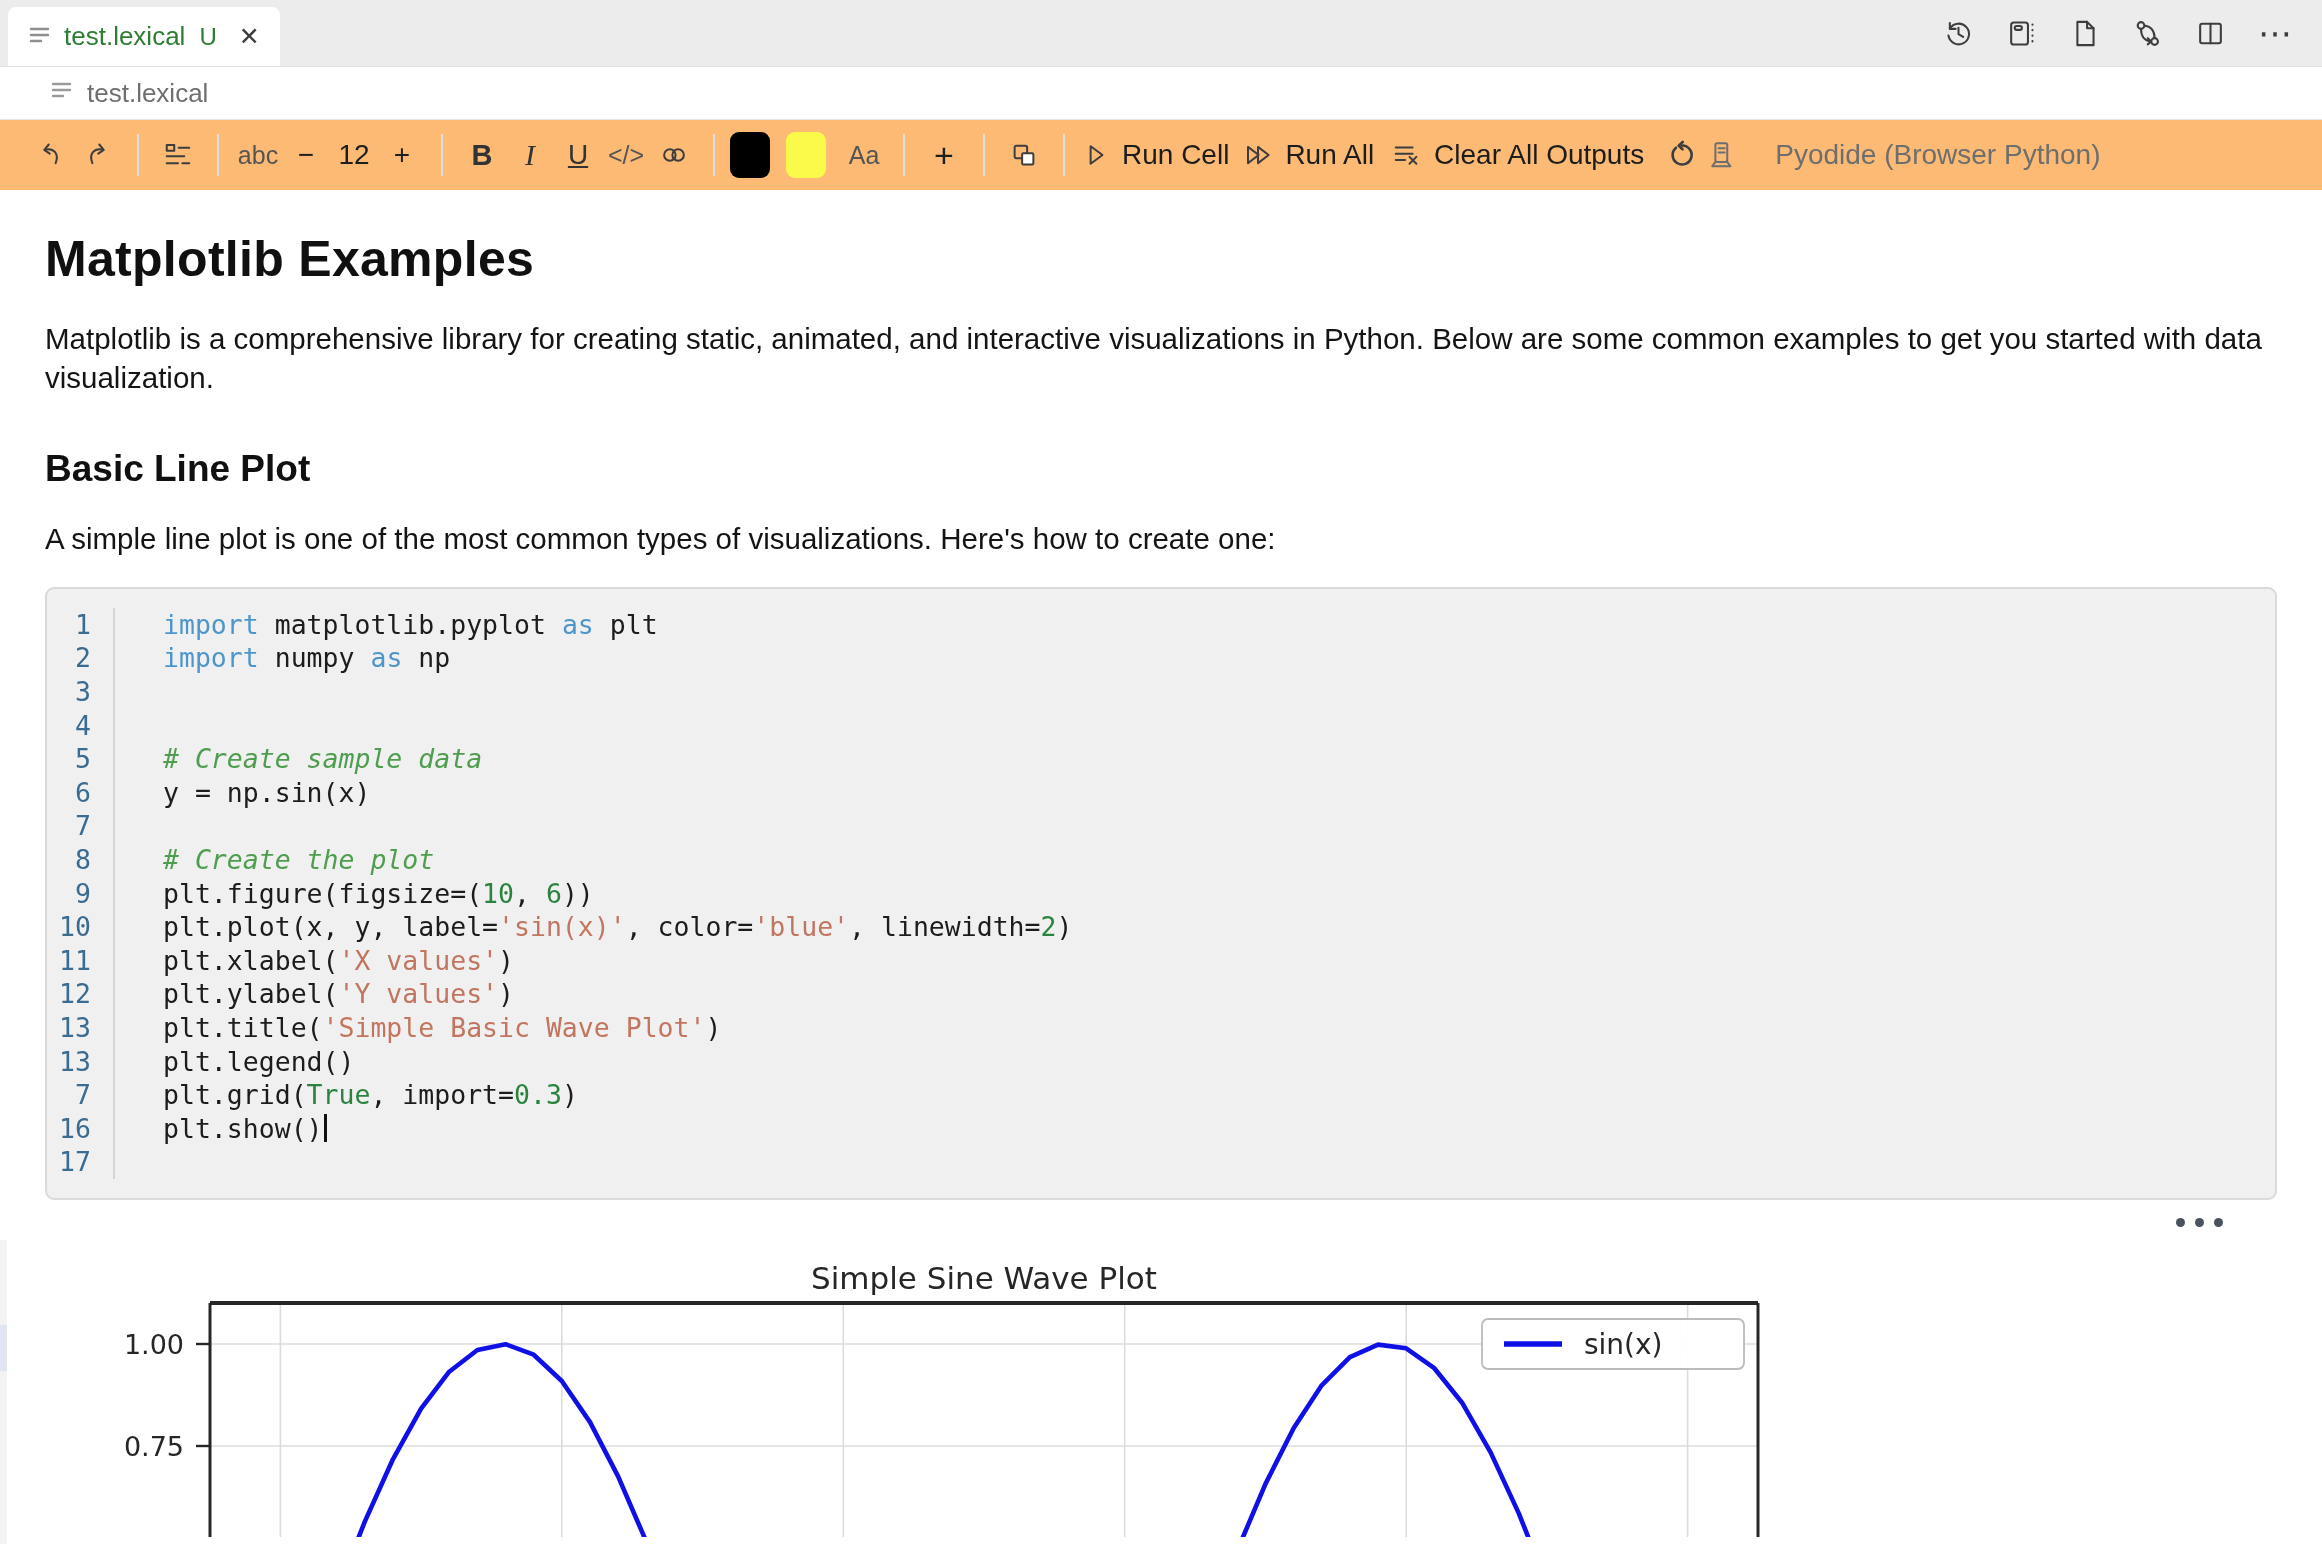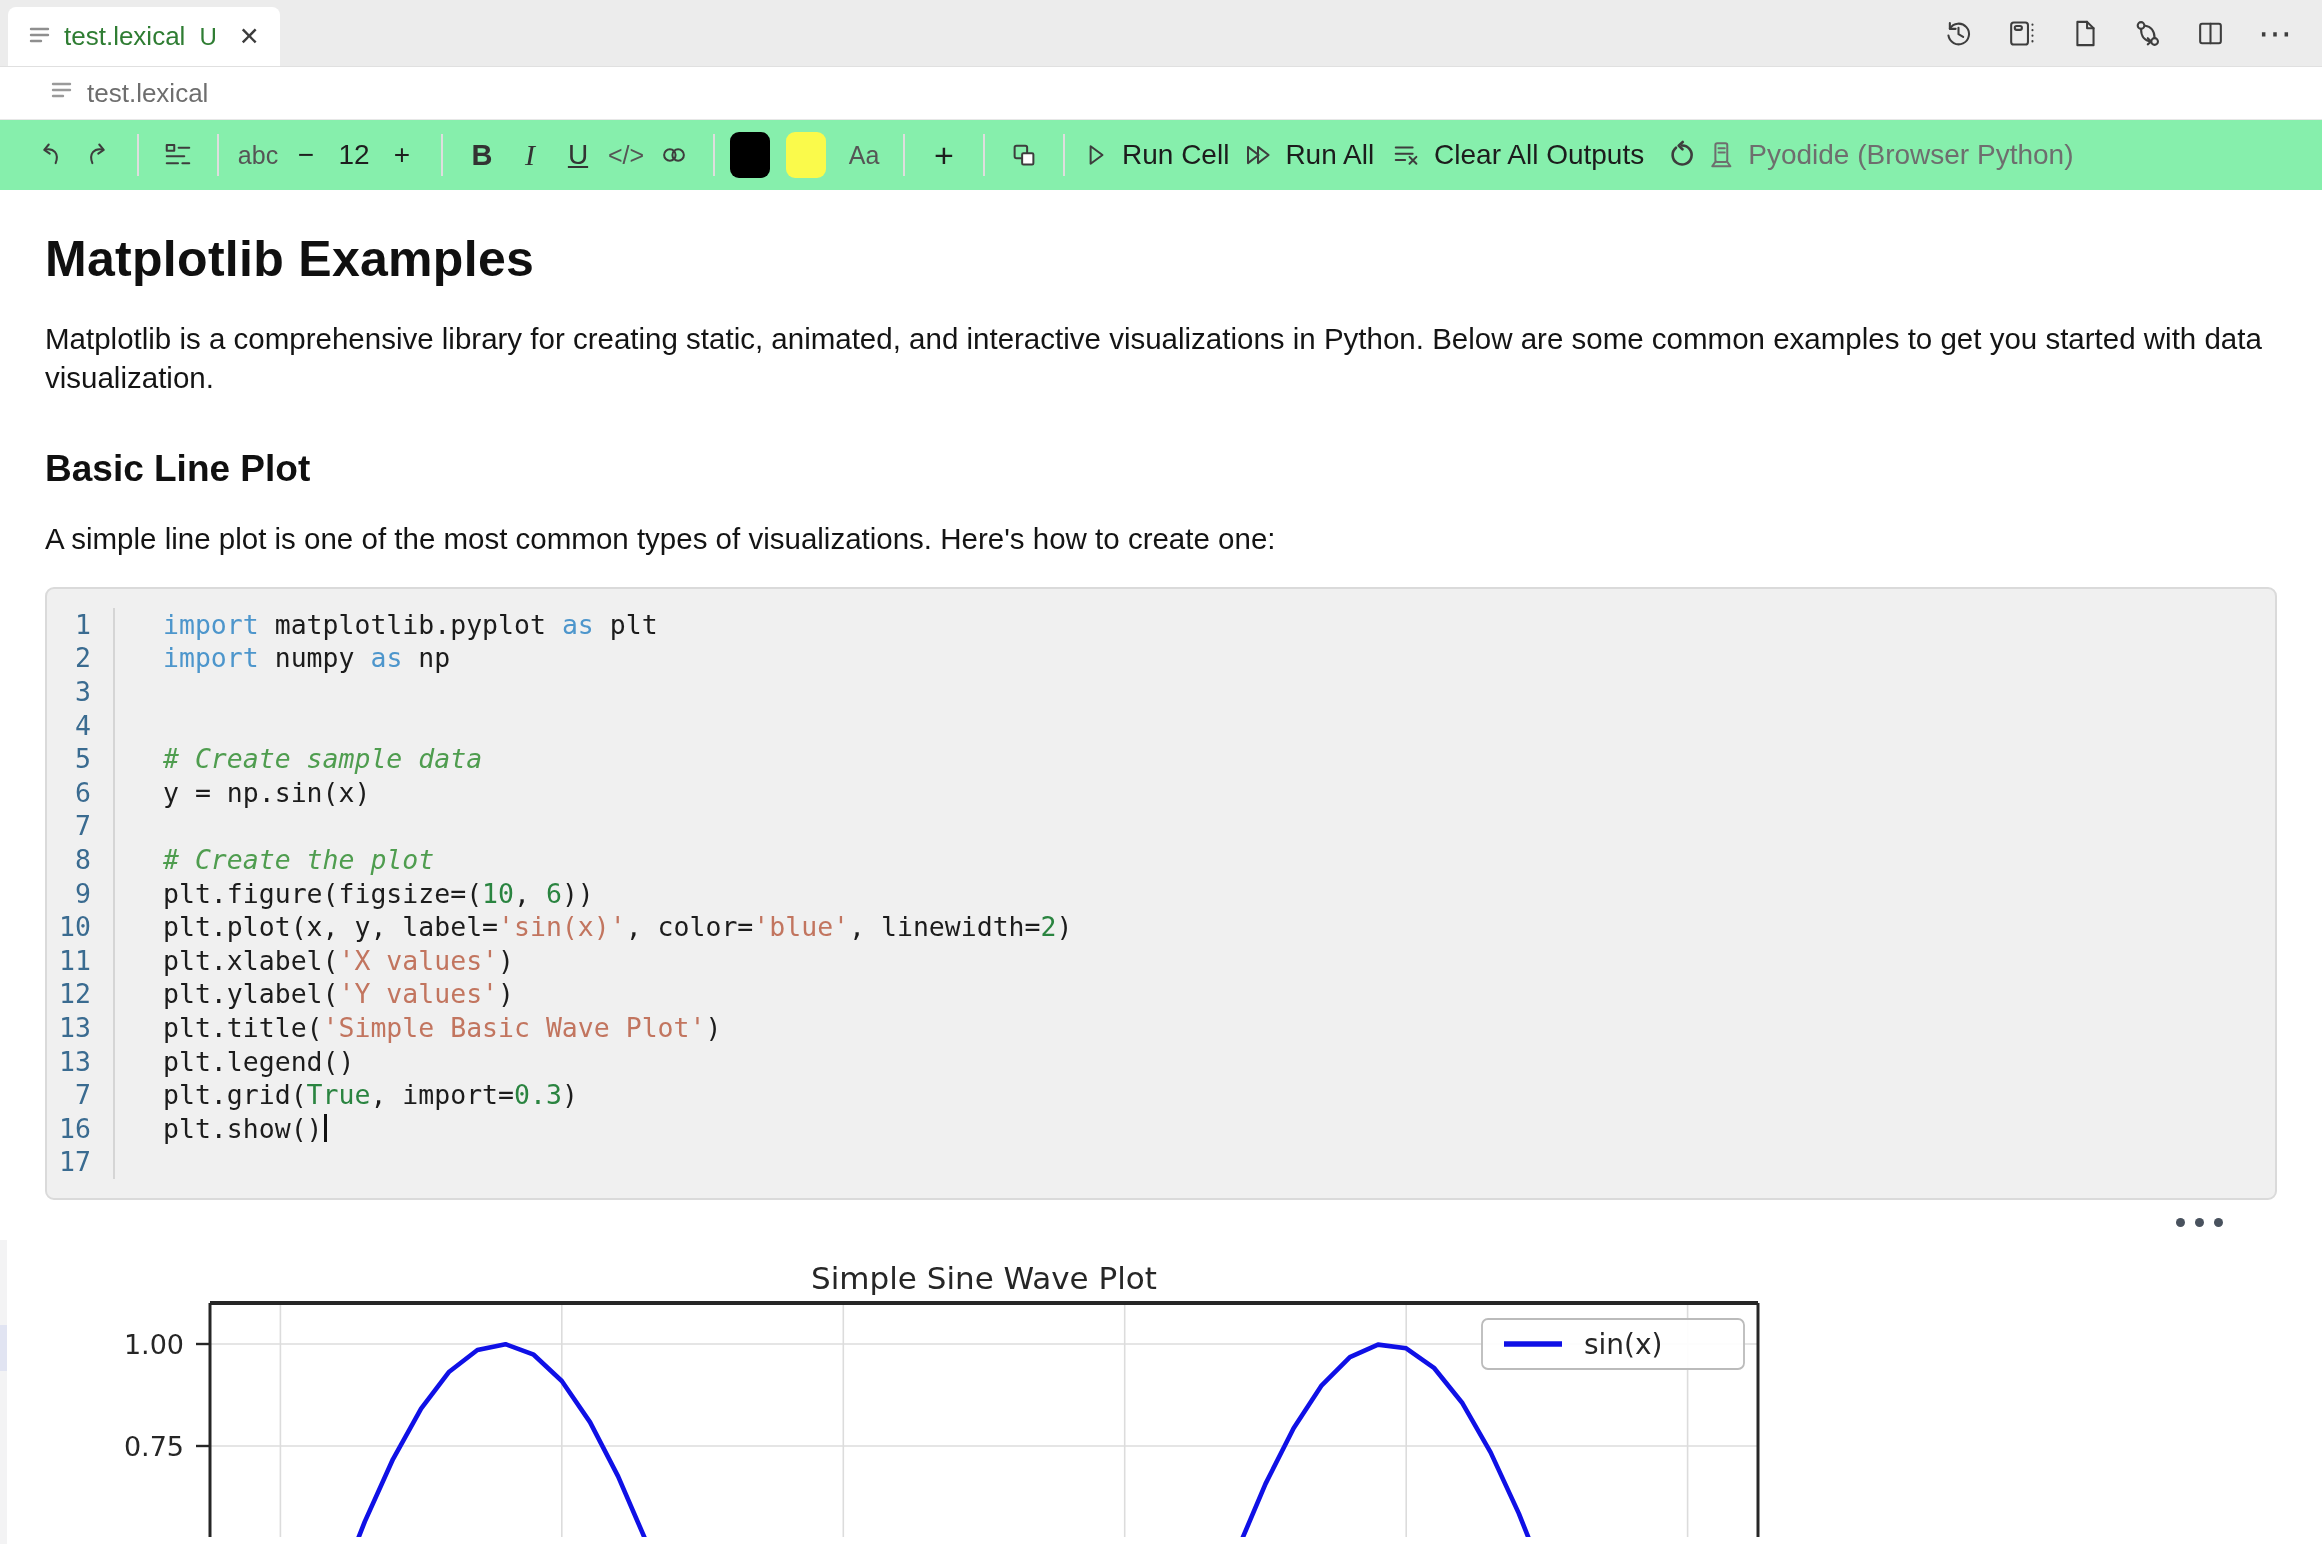--- a/index.html
+++ b/index.html
@@ -22,35 +22,35 @@
   .more-glyph { font-size:34px; color:#3d3d3d; letter-spacing:2px; line-height:20px; }
 
   
   .breadcrumb { height:53px; background:#fff; display:flex; align-items:center;
                 padding-left:50px; gap:13px; border-bottom:1px solid #e7e7e7;
                 color:#6e6e6e; font-size:26px; }
   .lines-icon svg { width:24px; height:24px; stroke:#9a9a9a; stroke-width:2.4; stroke-linecap:round; }
   .tab .lines-icon svg { stroke:#8f8f8f; }
 
   
-  .toolbar { height:70px; display:flex; align-items:center; padding:0 26px; background:#86efac; }
+  .toolbar { height:70px; display:flex; align-items:center; padding:0 26px; background:#fdba74; }
   .sep { width:2px; height:42px; background:#dedede; margin:0 15px; flex:none; }
   .tbtn { display:flex; align-items:center; justify-content:center; min-width:48px; height:52px;
           background:none; border:none; cursor:pointer; color:#3d3d3d; font-size:28px; gap:12px;
           font-family:"Liberation Sans", sans-serif; }
   .tbtn svg { width:30px; height:30px; stroke:#3d3d3d; stroke-width:1.6; fill:none;
               stroke-linecap:round; stroke-linejoin:round; }
   .t-small { font-size:25px; color:#555; }
   .t-bold { font-weight:700; font-size:29px; color:#333; }
   .t-italic { font-style:italic; font-family:"Liberation Serif", serif; font-size:30px; color:#333; }
   .t-under { text-decoration:underline; font-size:28px; color:#333; }
   .t-num { font-size:28px; color:#1e1e1e; }
   .swatch { width:40px; height:46px; border-radius:9px; border:none; cursor:pointer; }
   .run-label { font-size:28px; color:#1c1c1c; }
-  .kernel-label { font-size:28px; color:#6e6e6e; }
+  .kernel-label { font-size:28px; color:#6e6e6e;margin-left:27px; }
 
   
   .doc { padding:0 45px; }
   .doc h1 { font-size:50px; font-weight:700; color:#101010; margin-top:40px; letter-spacing:.3px; }
   .doc p  { font-size:29.5px; color:#141414; line-height:1.32; margin-top:32px; }
   .doc h2 { font-size:37px; font-weight:700; color:#101010; margin-top:50px; }
   .doc p.tight { margin-top:30px; }
 
   
   .codeblock { margin-top:28px; background:#f0f0f0; border:2px solid #dadada; border-radius:9px;

